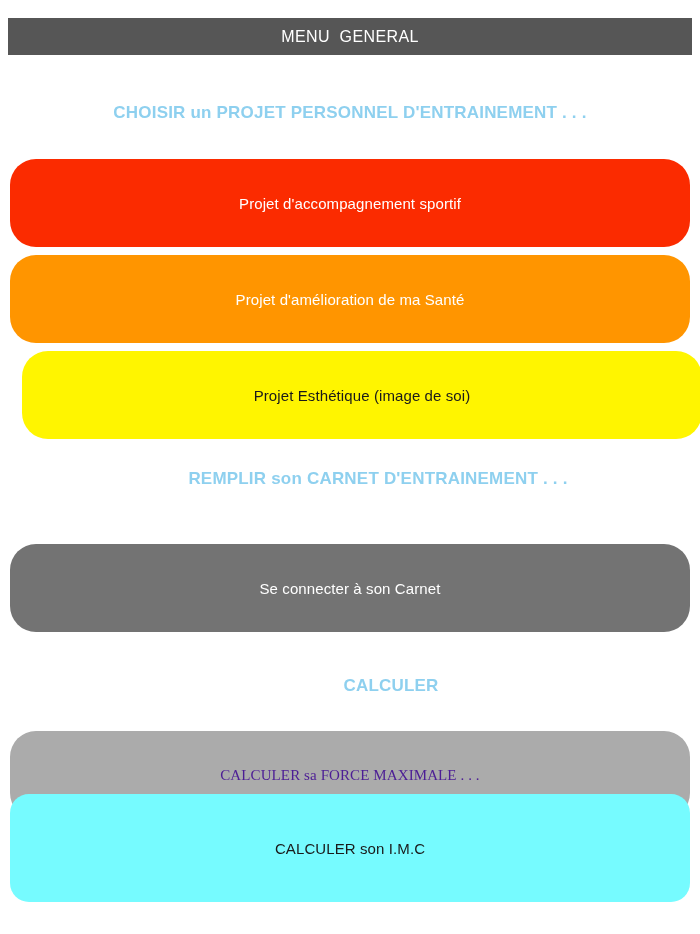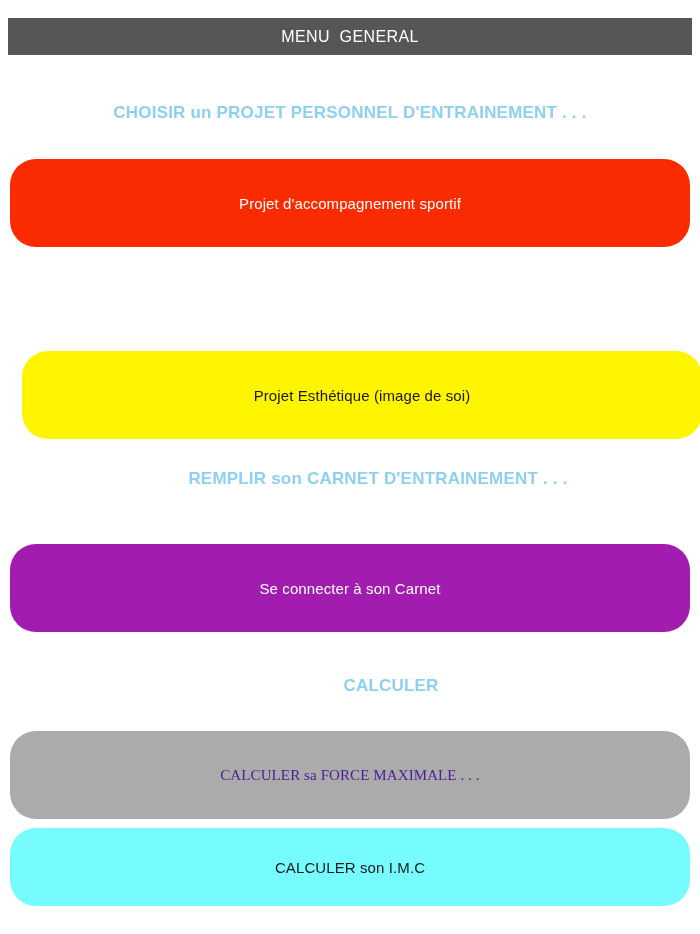--- a/index.html
+++ b/index.html
@@ -99,53 +99,57 @@
     top: 351px;
     height: 88px;
     background: #FFF500;
     margin-left: 12px;
   }
   .btn-esthetique .btn-label { color: #1a1a1a; }
 
   .btn-carnet {
     top: 544px;
     height: 88px;
-    background: #a21caf;
+    background: #737373;
   }
   .btn-carnet .btn-label { color: #ffffff; }
 
   .btn-force {
     top: 731px;
     height: 88px;
     background: #ABABAB;
   }
   .btn-force .btn-label { color: #4c1d95; font-family: Liberation Serif, serif; }
 
   .btn-imc {
-    top: 828px;
-    height: 78px;
+    top: 794px;
+    height: 108px;
     background: #76FBFF;
+    border-radius: 19px;
   }
   .btn-imc .btn-label { color: #1a1a1a; }
 </style>
 </head>
 <body>
 
 <div class="page">
 
   <div class="header-bar">
     <span class="header-title">MENU  GENERAL</span>
   </div>
 
   <div class="section-heading sh-projet">CHOISIR un PROJET PERSONNEL D'ENTRAINEMENT . . .</div>
 
   <div class="menu-button btn-sportif">
     <span class="btn-label">Projet d'accompagnement sportif</span>
   </div>
 
+  <div class="menu-button btn-sante">
+    <span class="btn-label">Projet d'amélioration de ma Santé</span>
+  </div>
 
   <div class="menu-button btn-esthetique">
     <span class="btn-label">Projet Esthétique (image de soi)</span>
   </div>
 
   <div class="section-heading sh-carnet">REMPLIR son CARNET D'ENTRAINEMENT . . .</div>
 
   <div class="menu-button btn-carnet">
     <span class="btn-label">Se connecter à son Carnet</span>
   </div>

